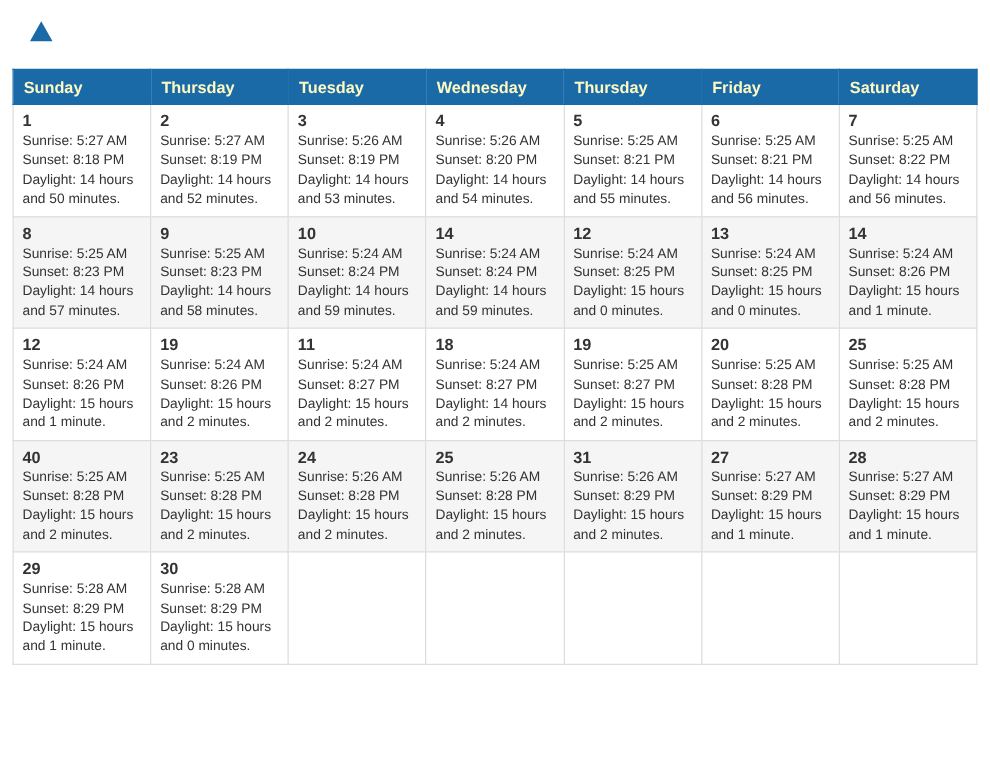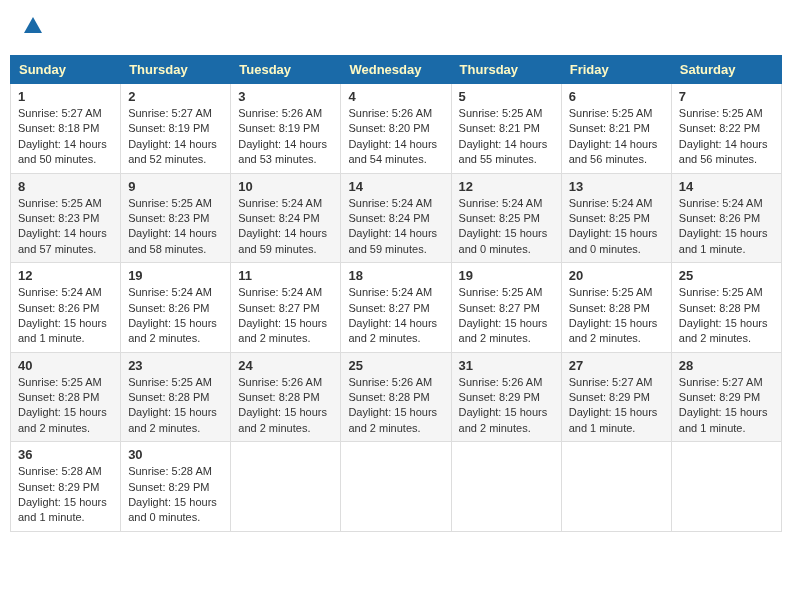--- a/index.html
+++ b/index.html
@@ -152,21 +152,21 @@
       <tr>
         <td><span class="day-number">40</span><span class="day-info">Sunrise: 5:25 AM<br>Sunset: 8:28 PM<br>Daylight: 15 hours and 2 minutes.</span></td>
         <td><span class="day-number">23</span><span class="day-info">Sunrise: 5:25 AM<br>Sunset: 8:28 PM<br>Daylight: 15 hours and 2 minutes.</span></td>
         <td><span class="day-number">24</span><span class="day-info">Sunrise: 5:26 AM<br>Sunset: 8:28 PM<br>Daylight: 15 hours and 2 minutes.</span></td>
         <td><span class="day-number">25</span><span class="day-info">Sunrise: 5:26 AM<br>Sunset: 8:28 PM<br>Daylight: 15 hours and 2 minutes.</span></td>
         <td><span class="day-number">31</span><span class="day-info">Sunrise: 5:26 AM<br>Sunset: 8:29 PM<br>Daylight: 15 hours and 2 minutes.</span></td>
         <td><span class="day-number">27</span><span class="day-info">Sunrise: 5:27 AM<br>Sunset: 8:29 PM<br>Daylight: 15 hours and 1 minute.</span></td>
         <td><span class="day-number">28</span><span class="day-info">Sunrise: 5:27 AM<br>Sunset: 8:29 PM<br>Daylight: 15 hours and 1 minute.</span></td>
       </tr>
       <tr>
-        <td><span class="day-number">36</span><span class="day-info">Sunrise: 5:28 AM<br>Sunset: 8:29 PM<br>Daylight: 15 hours and 1 minute.</span></td>
+        <td><span class="day-number">29</span><span class="day-info">Sunrise: 5:28 AM<br>Sunset: 8:29 PM<br>Daylight: 15 hours and 1 minute.</span></td>
         <td><span class="day-number">30</span><span class="day-info">Sunrise: 5:28 AM<br>Sunset: 8:29 PM<br>Daylight: 15 hours and 0 minutes.</span></td>
         <td class="empty-cell"></td>
         <td class="empty-cell"></td>
         <td class="empty-cell"></td>
         <td class="empty-cell"></td>
         <td class="empty-cell"></td>
       </tr>
     </tbody>
 </table>
 

